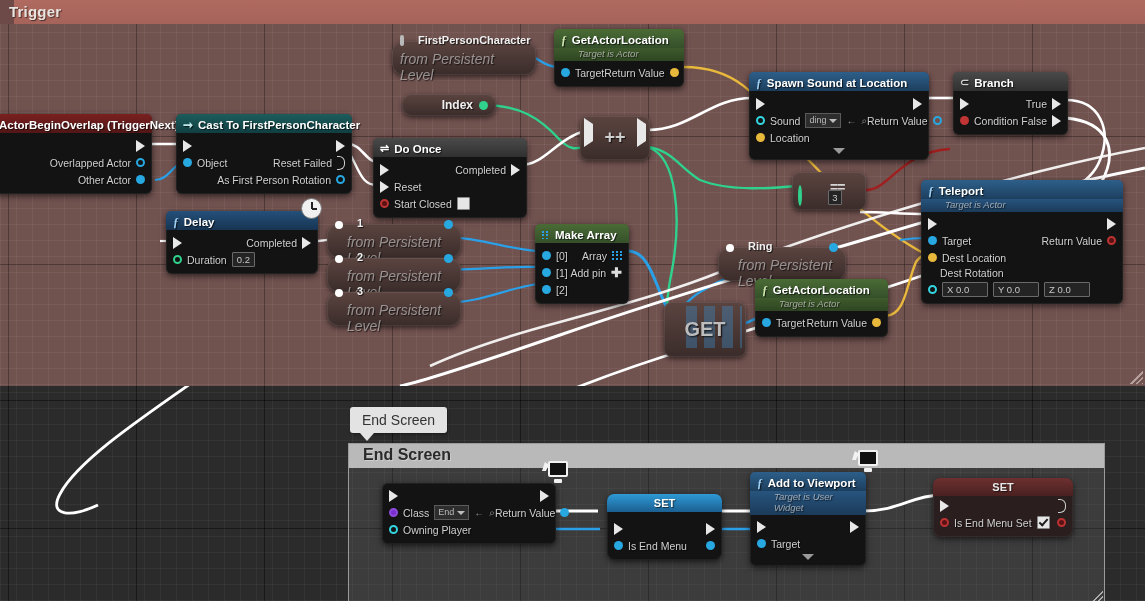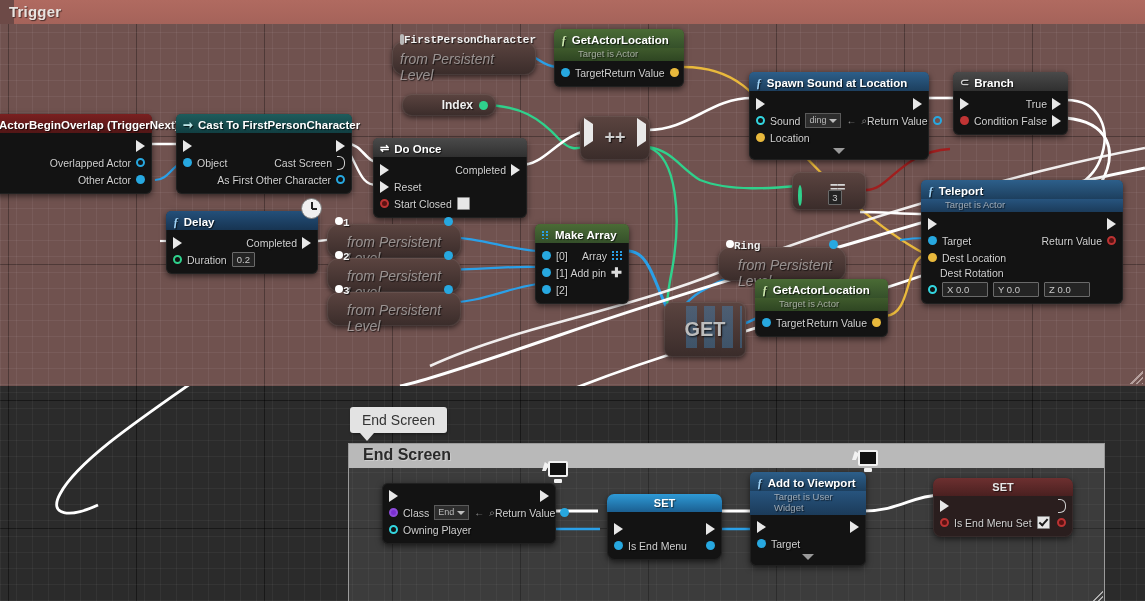--- a/index.html
+++ b/index.html
@@ -53,21 +53,21 @@
     border-top:8px solid #e3e3e3;}
 
   
   .node{position:absolute;border-radius:6px;background:#131313;
     box-shadow:0 2px 6px rgba(0,0,0,.6), inset 0 0 0 1px rgba(255,255,255,.06);
     color:#dcdcdc;font-size:11px;overflow:visible;}
   .node .hdr{height:19px;border-radius:5px 5px 0 0;padding:2px 8px 0 7px;
     box-sizing:border-box;font-size:11.5px;font-weight:bold;color:#fff;
     white-space:nowrap;text-shadow:1px 1px 1px rgba(0,0,0,.7);
     display:flex;align-items:center;gap:5px;}
-  .node .sub{font-size:9.5px;color:rgba(230,230,230,.62);
+  .node .sub{font-size:9.5px;font-style:italic;color:rgba(230,230,230,.62);
     padding:0 8px 2px 24px;margin-top:-2px;text-shadow:1px 1px 1px rgba(0,0,0,.6);}
   .node .body{padding:4px 0 6px 0;position:relative;}
   .hdr-red   {background:linear-gradient(to bottom,#7a2020,#521616);}
   .hdr-teal  {background:linear-gradient(to bottom,#1d5c5c,#113f42);}
   .hdr-blue  {background:linear-gradient(to bottom,#2d5f8a,#1d3f5e);}
   .hdr-green {background:linear-gradient(to bottom,#4a6b35,#35502a);}
   .hdr-grey  {background:linear-gradient(to bottom,#4a4a4a,#303030);}
   .hdr-dblue {background:linear-gradient(to bottom,#24507a,#173452);}
 
   .row{display:flex;align-items:center;height:17px;padding:0 7px;position:relative;
@@ -131,21 +131,21 @@
   
   .pill{position:absolute;border-radius:10px;height:22px;
     background:linear-gradient(to bottom,#5b4440,#3a2c2a);
     box-shadow:0 2px 5px rgba(0,0,0,.55),inset 0 0 0 1px rgba(255,255,255,.07);
     display:flex;align-items:center;padding:0 8px;gap:6px;}
   .pill.tall{height:30px;border-radius:12px;flex-direction:column;align-items:stretch;
     justify-content:center;padding:2px 8px;}
   .pill .nm{font-size:11px;font-weight:bold;color:#f0f0f0;text-shadow:1px 1px 1px rgba(0,0,0,.7);}
   .pill .src{font-size:14px;font-style:italic;color:rgba(225,225,225,.55);
     text-shadow:1px 1px 1px rgba(0,0,0,.6);margin-top:-1px;}
-  .pill .row2{display:flex;align-items:flex-start;gap:0;font-family:Liberation Mono, monospace;}
+  .pill .row2{display:flex;align-items:flex-end;gap:14px;}
 
   .op-node{position:absolute;border-radius:8px;
     background:linear-gradient(to bottom,#5b4440,#3a2c2a);
     box-shadow:0 2px 5px rgba(0,0,0,.55),inset 0 0 0 1px rgba(255,255,255,.07);}
   .op-sym{position:absolute;left:0;right:0;text-align:center;font-size:18px;font-weight:bold;
     color:#cfcfcf;text-shadow:1px 1px 1px rgba(0,0,0,.7);}
   .get-node{position:absolute;border-radius:8px;
     background:linear-gradient(to bottom,#5b4440,#3a2c2a);
     box-shadow:0 2px 5px rgba(0,0,0,.55),inset 0 0 0 1px rgba(255,255,255,.07);}
   .get-lbl{position:absolute;left:0;right:0;top:16px;text-align:center;font-size:20px;
@@ -278,27 +278,27 @@
           <span class="rgt">
               <span class="exec"></span>
             </span>
         </div>
         <div class="row">
           <span class="lft">
               <span class="dot dot-f"></span>
           <span class="lbl">Object</span>
             </span>
           <span class="rgt">
-              <span class="lbl">Cast Screen</span>
+              <span class="lbl">Reset Failed</span>
           <span class="exec-o"></span>
             </span>
         </div>
         <div class="row">
           <span class="rgt">
-              <span class="lbl">As First Other Character</span>
+              <span class="lbl">As First Person Rotation</span>
           <span class="dot dot-hollow"></span>
             </span>
         </div>
       </div>
     </div>
 
     <div class="node" style="left:373px;top:138px;width:154px;">
       <div class="hdr hdr-grey">
         <span style="font-size:11px;">⇌</span>
         <span>Do Once</span>

